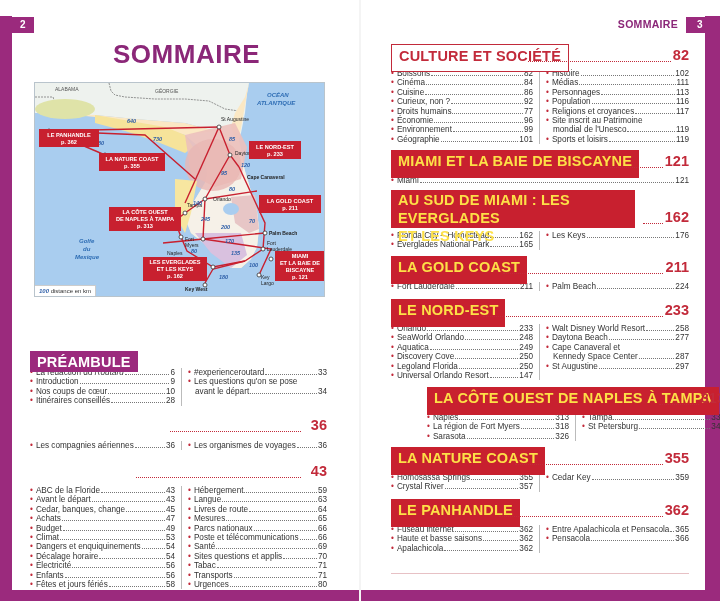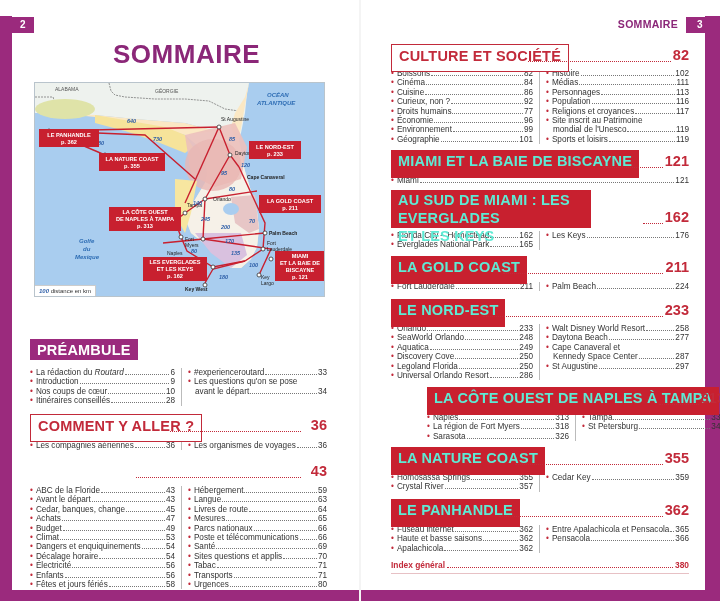--- a/index.html
+++ b/index.html
@@ -22,21 +22,21 @@
   .map { position: absolute; left: 34px; top: 82px; width: 291px; height: 215px; border: 1px solid #b9c4cc; overflow: hidden; background: #a9cdef; }
   .map svg { display: block; }
   .map-legend { position: absolute; left: 0; bottom: 0; background: #fff; border-top: 1px solid #ccc; border-right: 1px solid #ccc; font-size: 6px; padding: 2px 4px; color: #333; }
   .map-legend b { color: #2e5fa8; font-style: italic; }
 
   
   .sec { position: absolute; }
   .sec-head { position: relative; height: 22px; }
   .badge { position: absolute; left: 0; top: 0; height: 28px; padding: 0 7px; font-size: 14.5px; font-weight: bold; line-height: 22px; white-space: nowrap; letter-spacing: 0.2px; }
   .badge.outline { background: #fff; color: #c22a3a; border: 1px solid #c22a3a; }
-  .badge.filled { background: #c8202f; color: #5eead4; }
+  .badge.filled { background: #c8202f; color: #fde047; }
   .badge.purple { background: #9b2a7d; color: #fff; }
   .lead { position: absolute; bottom: 4px; border-bottom: 1px dotted #c22a3a; }
   .sec-num { position: absolute; right: 0; bottom: 0; font-size: 14.5px; font-weight: bold; color: #c22a3a; line-height: 22px; }
 
   .cols { display: flex; margin-top: 4px; }
   .col { flex: 1; }
   .col + .col { border-left: 1px solid #bbb; padding-left: 6px; margin-left: 6px; }
   .it { display: flex; font-size: 8.2px; line-height: 9.4px; color: #333; white-space: nowrap; }
   .it .b { color: #c22a3a; margin-right: 3px; }
   .it .t { }
@@ -199,21 +199,21 @@
           <text x="265" y="196">p. 121</text>
       </g>
     </svg>
     <div class="map-legend">
       <b>100</b> <span>distance en km</span>
     </div>
   </div>
 
   <div class="sec" style="left:30px; top:339px; width:297px;">
     <div class="sec-head">
-      <div class="badge purple" style="height:21px;">PRÉAMBULE</div>
+      <div class="badge purple" style="height:21px;margin-top:12px;">PRÉAMBULE</div>
     </div>
     <div class="cols" style="margin-top:7px;">
       <div class="col" style="flex:0 0 145px;">
         <div class="it">
             <span class="b">•</span>
             <span class="t">La rédaction du <i>Routard</i></span>
             <span class="d"></span>
             <span class="p">6</span>
           </div>
         <div class="it">
@@ -252,21 +252,20 @@
             <span class="t">avant le départ</span>
             <span class="d"></span>
             <span class="p">34</span>
           </div>
       </div>
     </div>
   </div>
 
   <div class="sec" style="left:30px; top:414px; width:297px;">
     <div class="sec-head">
-      <div class="badge outline">COMMENT Y ALLER ?</div>
       <div class="lead" style="left:140px; right:26px;"></div>
       <div class="sec-num">36</div>
     </div>
     <div class="cols" style="margin-top:5px;">
       <div class="col" style="flex:0 0 145px;">
         <div class="it">
             <span class="b">•</span>
             <span class="t">Les compagnies aériennes</span>
             <span class="d"></span>
             <span class="p">36</span>
@@ -550,21 +549,21 @@
             <span class="t">Miami</span>
             <span class="d"></span>
             <span class="p">121</span>
           </div>
       </div>
     </div>
   </div>
 
   <div class="sec" style="left:391px; top:190px; width:298px;">
     <div class="sec-head" style="height:38px;">
-      <div class="badge filled" style="height:38px; line-height:18px; padding-top:1px; width:200px; white-space:normal;">
+      <div class="badge filled" style="height:38px; line-height:18px; padding-top:1px; width:244px; white-space:normal;">
         <div>AU SUD DE MIAMI : LES EVERGLADES</div>
         <div>ET LES KEYS</div>
       </div>
       <div class="lead" style="left:252px; right:26px;"></div>
       <div class="sec-num">162</div>
     </div>
     <div class="cols" style="margin-top:3px;">
       <div class="col" style="flex:0 0 142px;">
         <div class="it">
             <span class="b">•</span>
@@ -651,21 +650,21 @@
         <div class="it">
             <span class="b">•</span>
             <span class="t">Legoland Florida</span>
             <span class="d"></span>
             <span class="p">250</span>
           </div>
         <div class="it">
             <span class="b">•</span>
             <span class="t">Universal Orlando Resort</span>
             <span class="d"></span>
-            <span class="p">286</span>
+            <span class="p">147</span>
           </div>
       </div>
       <div class="col">
         <div class="it">
             <span class="b">•</span>
             <span class="t">Walt Disney World Resort</span>
             <span class="d"></span>
             <span class="p">258</span>
           </div>
         <div class="it">
@@ -808,19 +807,14 @@
         <div class="it">
             <span class="b">•</span>
             <span class="t">Pensacola</span>
             <span class="d"></span>
             <span class="p">366</span>
           </div>
       </div>
     </div>
   </div>
 
-  <div class="footer-link" style="left:391px; top:560px; width:298px;">
-    <span>Index général</span>
-      <span class="d"></span>
-      <span>380</span>
-  </div>
   <div class="footer-rule" style="left:391px; top:573px; width:298px;"></div>
 </div>
 
 </body></html>

